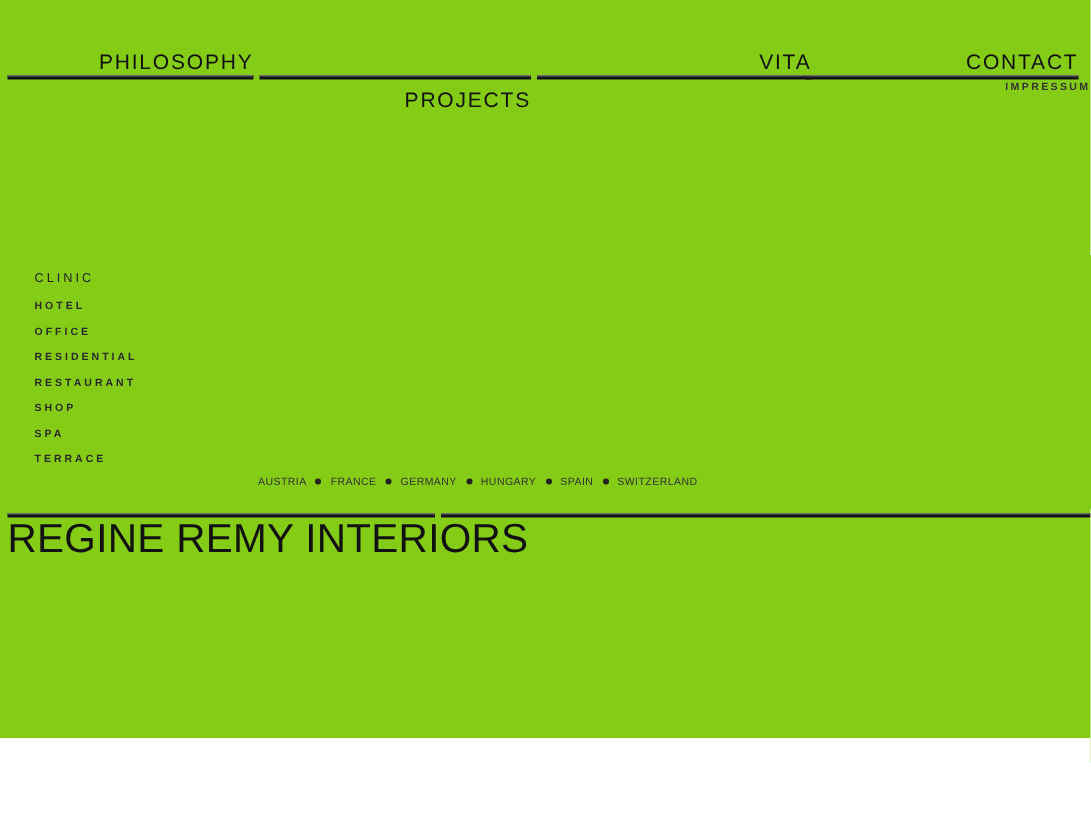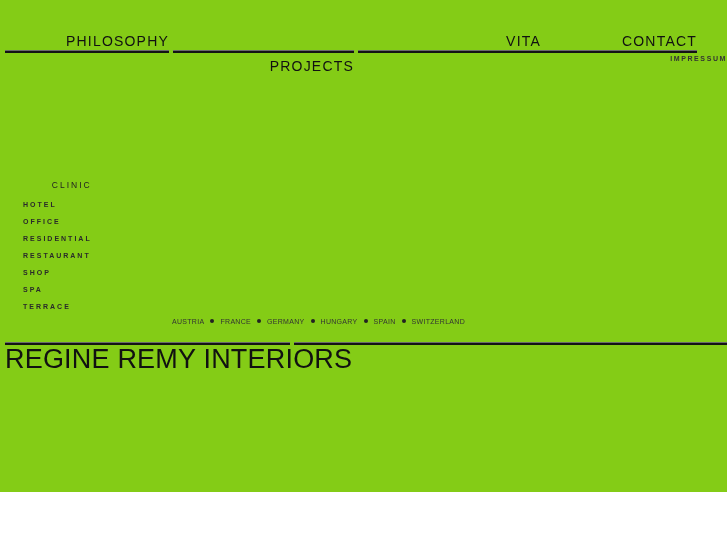--- a/index.html
+++ b/index.html
@@ -75,21 +75,20 @@
       cursor: pointer;
       white-space: nowrap;
     }
     .categories li.first {
       font-size: 8.5px;
       font-weight: normal;
       color: #222222;
       letter-spacing: 2px;
       height: 18px;
       line-height: 14px;
-      text-align: right;
     }
     .countries {
       position: absolute;
       left: 172px;
       top: 318px;
       display: flex;
       align-items: center;
       font-size: 7px;
       color: #333333;
       letter-spacing: 0.3px;
@@ -139,21 +138,21 @@
       <span class="rule"></span>
     </a>
     <a class="nav-item" style="left:173px; width:181px;">
       <span class="label" style="top:34px;margin-top:24px;">PROJECTS</span>
       <span class="rule"></span>
     </a>
     <a class="nav-item" style="left:358px; width:183px;">
       <span class="label">VITA</span>
       <span class="rule"></span>
     </a>
-    <a class="nav-item" style="left:515px; width:182px; height:65px;">
+    <a class="nav-item" style="left:537px; width:182px; height:65px;">
       <span class="label">CONTACT</span>
       <span class="rule"></span>
     </a>
     <span class="impressum" style="right:0;">IMPRESSUM</span>
   </nav>
 
   <ul class="categories">
     <li class="first">CLINIC</li>
     <li>HOTEL</li>
     <li>OFFICE</li>

